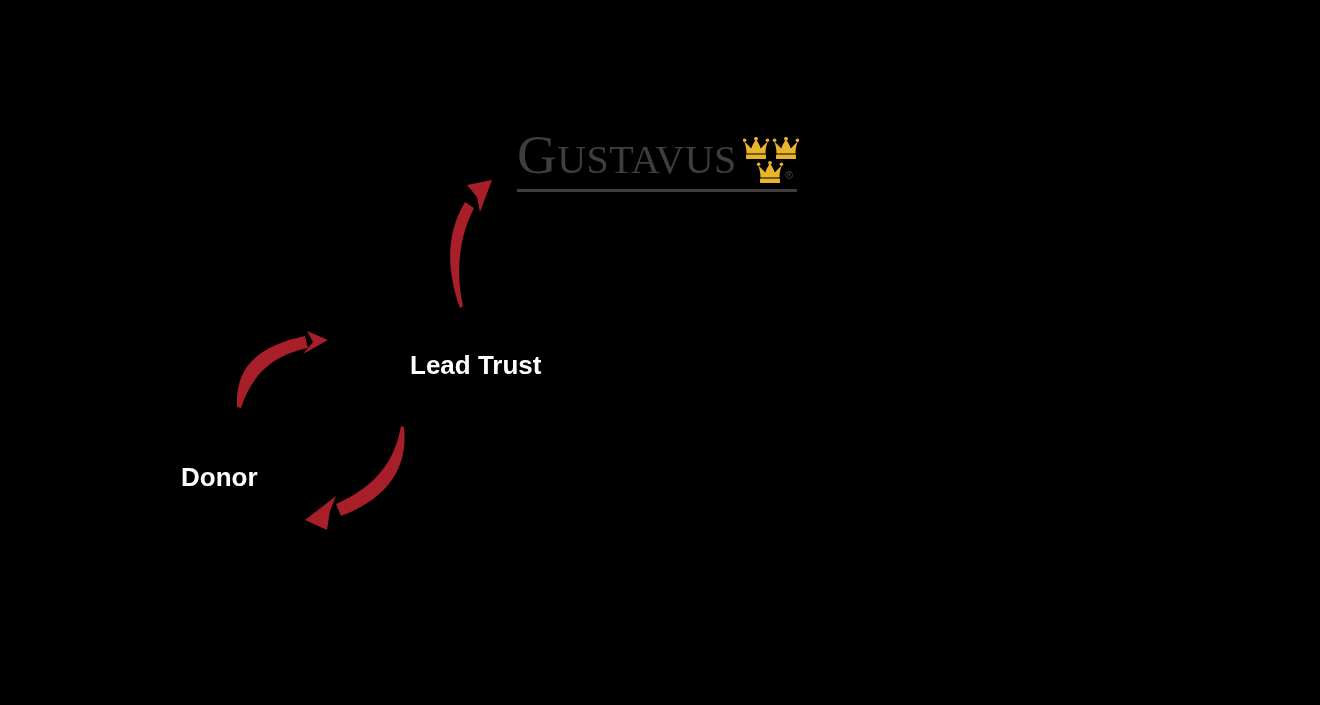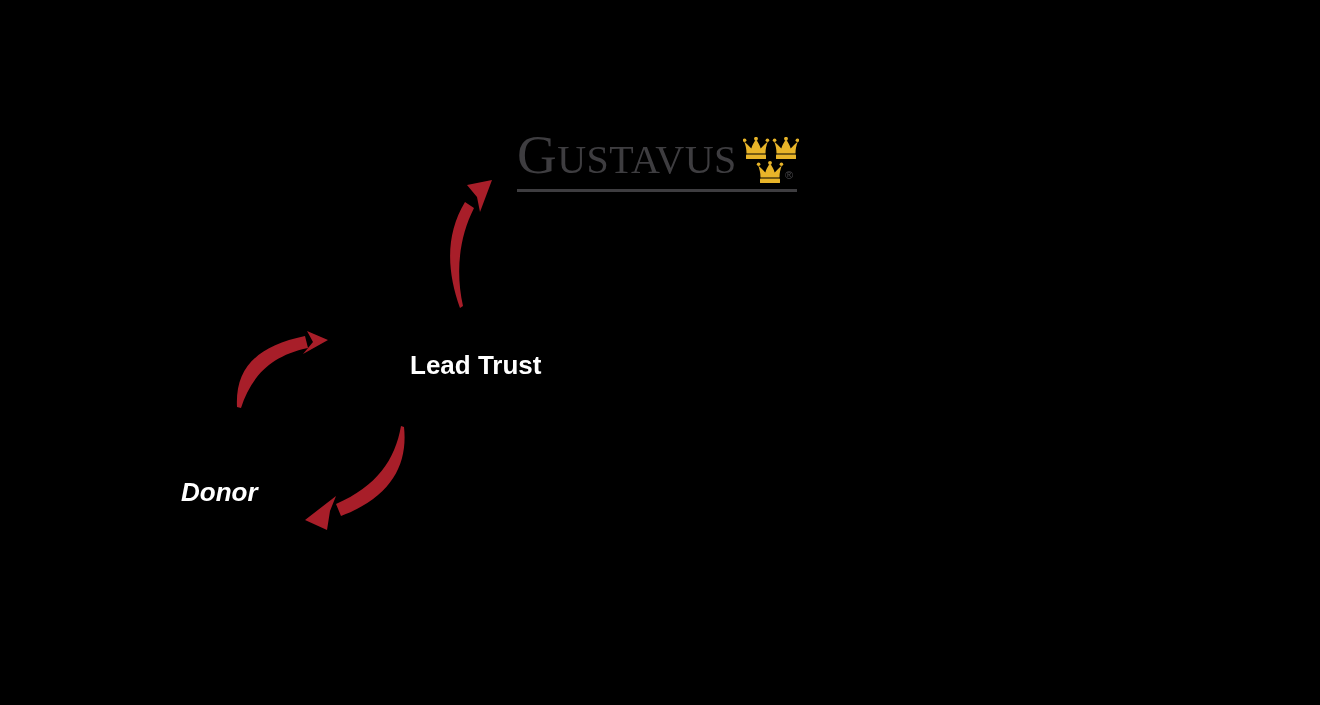--- a/index.html
+++ b/index.html
@@ -82,21 +82,21 @@
   .node-label {
     position: absolute;
     font-family: "Liberation Sans", sans-serif;
     font-weight: bold;
     font-size: 26px;
     line-height: 30px;
     color: #ffffff;
     white-space: nowrap;
   }
   .label-lead-trust { left: 369px; top: 350px; margin-left: 41px; }
-  .label-donor { left: 181px; top: 477px; font-style: italic; }
+  .label-donor { left: 181px; top: 462px; }
 </style>
 </head>
 <body>
 
 <div class="stage">
 
   <svg class="arrows-layer" viewBox="0 0 1320 705" aria-hidden="true">
     <g fill="#A81E29" stroke="none">
 
       <g>

